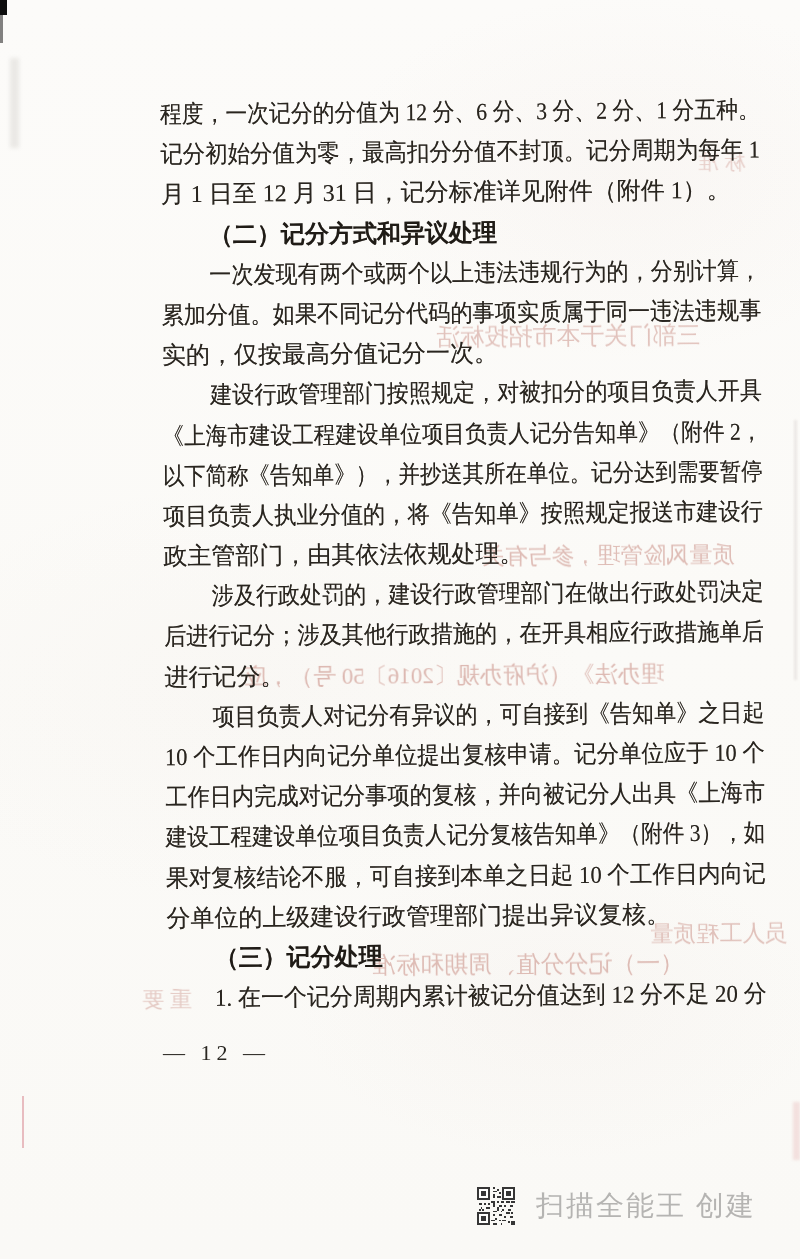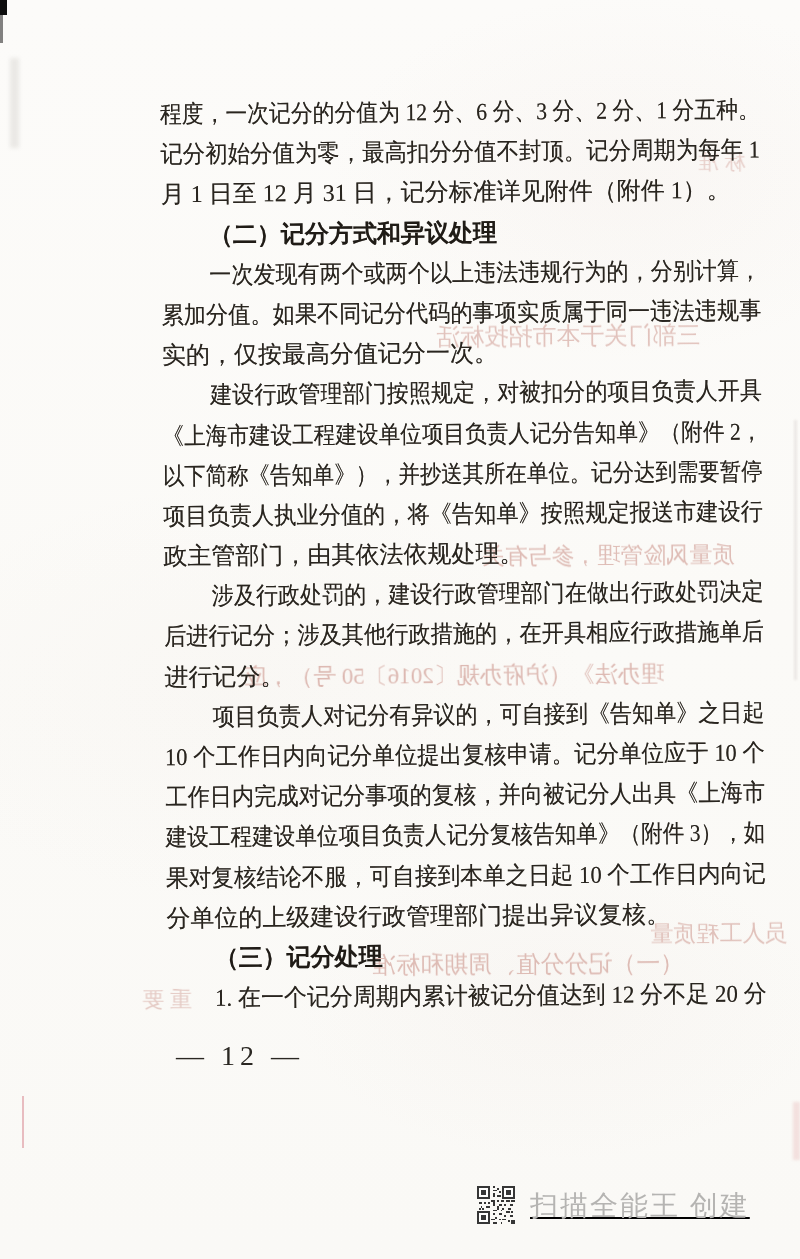--- a/index.html
+++ b/index.html
@@ -43,27 +43,27 @@
   .ltext{display:inline-block;transform-origin:left center;}
 
   
   .bleed{
     position:absolute;white-space:nowrap;
     color:#b8695d;transform:scaleX(-1) rotate(.4deg);
     filter:blur(.7px);font-family:"Liberation Serif","DejaVu Serif",serif;
   }
 
   .footer-page-number{
-    position:absolute;left:176px;top:1040px;
-    font-size:28px;letter-spacing:5px;color:#2a2722;text-align:right;
+    position:absolute;left:163px;top:1040px;
+    font-size:22px;letter-spacing:5px;color:#2a2722;text-align:right;
   }
 
   .scanner-watermark{
     position:absolute;left:477px;top:1184px;
-    display:flex;gap:15px;text-decoration:underline;
+    display:flex;align-items:center;gap:21px;
   }
   .watermark-label{
     font-family:"Liberation Sans","DejaVu Sans",sans-serif;
     font-size:28px;color:#b5b4b2;letter-spacing:2px;line-height:44px;
   }
 </style>
 </head>
 <body>
 
 <div class="paper">

